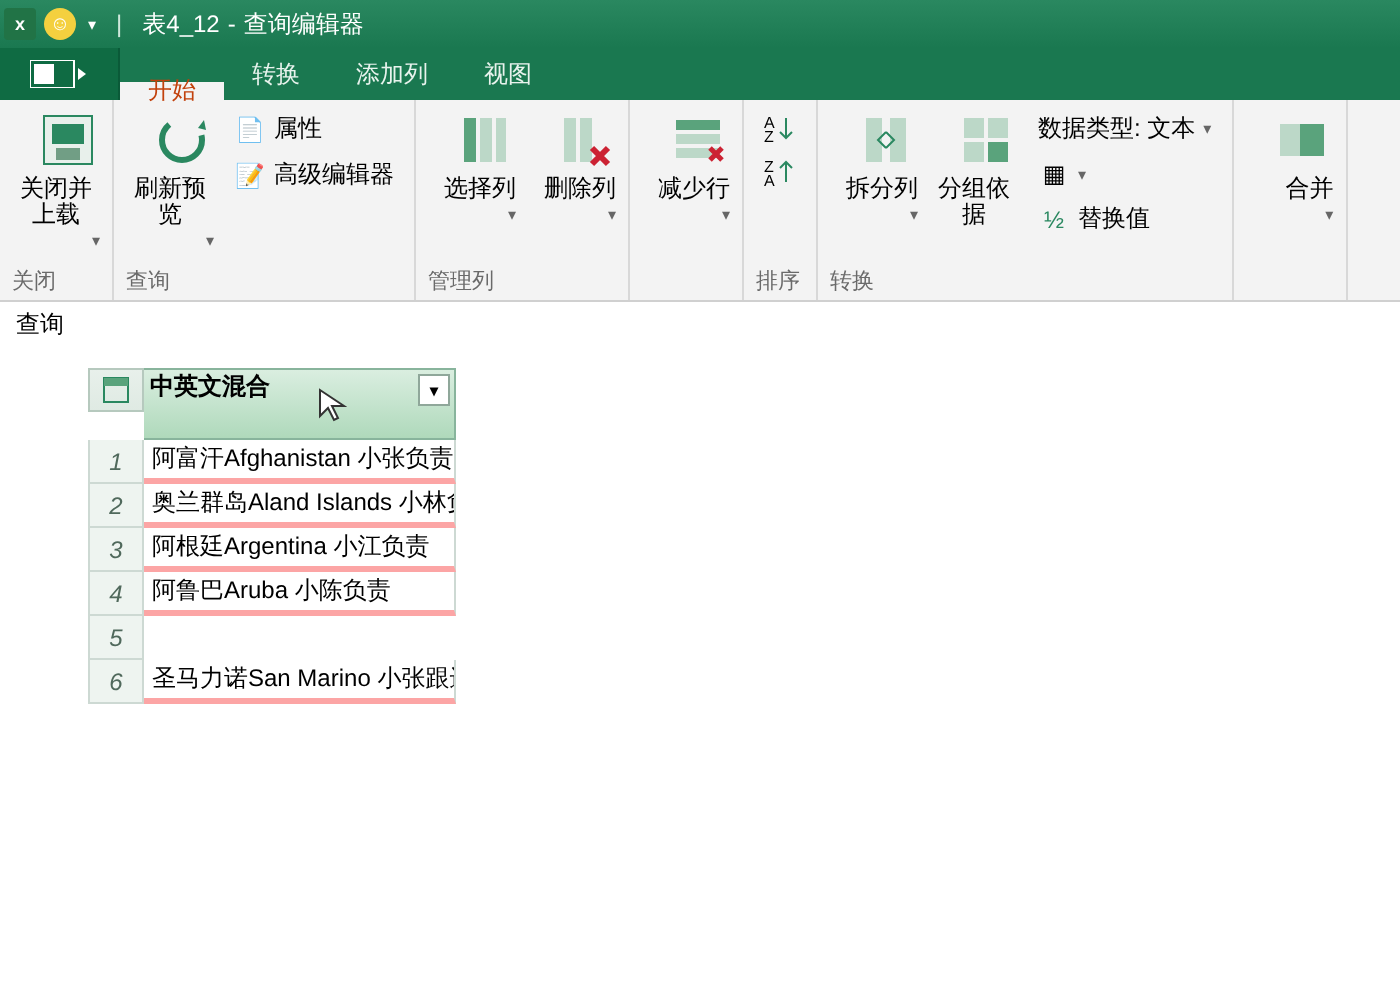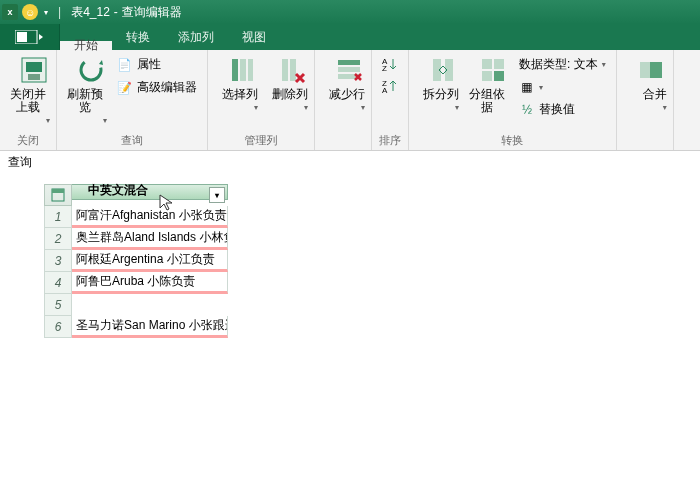--- a/index.html
+++ b/index.html
@@ -9,37 +9,37 @@
   .excel-ic { background: #217346; color: #fff; font-size: 9px; font-weight: bold; border-radius: 2px; }
   .smile-ic { background: #f4d03f; border-radius: 50%; font-size: 10px; }
   .qat-down { color: #fff; font-size: 8px; padding: 0 4px; }
   .title-sep { margin: 0 6px; color: #cfe8db; }
   .title-text { margin-left: 4px; }
   .ribbon-wrap { background: #f3f3f3; border-bottom: 1px solid #d0d0d0; }
   .tabs { display: flex; align-items: stretch; height: 26px; background: linear-gradient(#1a7850, #1a7850); }
   .file-btn { background: #0f6b43; color: #fff; width: 60px; display: flex; align-items: center; justify-content: center; border-right: 1px solid #0a5a38; }
   .file-btn svg { width: 30px; height: 14px; }
   .tab { padding: 0 14px; display: flex; align-items: center; color: #e8f3ed; cursor: pointer; }
-  .tab.active { background: #f3f3f3; color: #404040; margin-top: 17px; }
+  .tab.active { background: #f3f3f3; color: #c2410c; margin-top: 17px; }
   .ribbon { display: flex; background: #f3f3f3; height: 100px; }
   .group { display: flex; flex-direction: column; padding: 4px 6px 2px; border-right: 1px solid #d8d8d8; }
   .group-body { flex: 1; display: flex; align-items: flex-start; gap: 6px; }
-  .group-label { text-align: center; color: #6a6a6a; font-size: 11px; padding-top: 2px; }
+  .group-label { color: #6a6a6a; font-size: 11px; padding-top: 2px; }
   .big-btn { display: flex; flex-direction: column; align-items: flex-end; width: 44px; cursor: pointer; }
   .big-ic { width: 32px; height: 32px; margin-bottom: 2px; display: flex; align-items: center; justify-content: center; }
   .big-btn span { text-align: center; line-height: 13px; }
   .small-col { display: flex; flex-direction: column; gap: 2px; }
   .small-btn { display: flex; align-items: center; gap: 4px; padding: 2px 4px; cursor: pointer; white-space: nowrap; }
   .small-ic { width: 16px; height: 16px; display: flex; align-items: center; justify-content: center; }
   .drop-ind { font-size: 8px; color: #666; }
   .side-panel { position: absolute; top: 150px; left: 0; padding: 4px 8px; }
   .data-area { position: absolute; top: 184px; left: 44px; }
   .headerrow { display: flex; }
   .cornercell { width: 28px; height: 22px; border: 1px solid #b6c9be; background: linear-gradient(#e8f0eb, #dfeae3); display: flex; align-items: center; justify-content: center; }
-  .colhdr { position: relative; width: 156px; height: 16px; border: 1px solid #88b49c; border-left: none; background: linear-gradient(#daeee0, #afd9bb); display: flex; align-items: flex-end; font-weight: bold; padding-left: 16px; }
+  .colhdr { position: relative; width: 156px; height: 36px; border: 1px solid #88b49c; border-left: none; background: linear-gradient(#daeee0, #afd9bb); display: flex; align-items: flex-start; font-weight: bold; padding-left: 3px; }
   .col-filter { position: absolute; right: 2px; top: 2px; width: 16px; height: 16px; border: 1px solid #8fa79a; background: #fff; display: flex; align-items: center; justify-content: center; font-size: 8px; }
   .cursor-overlay { position: absolute; top: 8px; left: 86px; pointer-events: none; }
   .datarow { display: flex; }
   .rownum { width: 28px; height: 22px; border: 1px solid #cdd9d3; border-top: none; background: #eef4f0; display: flex; align-items: center; justify-content: center; color: #50695c; font-style: italic; }
   .cell { width: 156px; height: 22px; border-right: 1px solid #cdd9d3; border-bottom: 3px solid #fca5a5; display: flex; align-items: center; padding-left: 4px; overflow: hidden; white-space: nowrap; }
 </style>
 </head>
 <body>
 
 <div class="titlebar">

